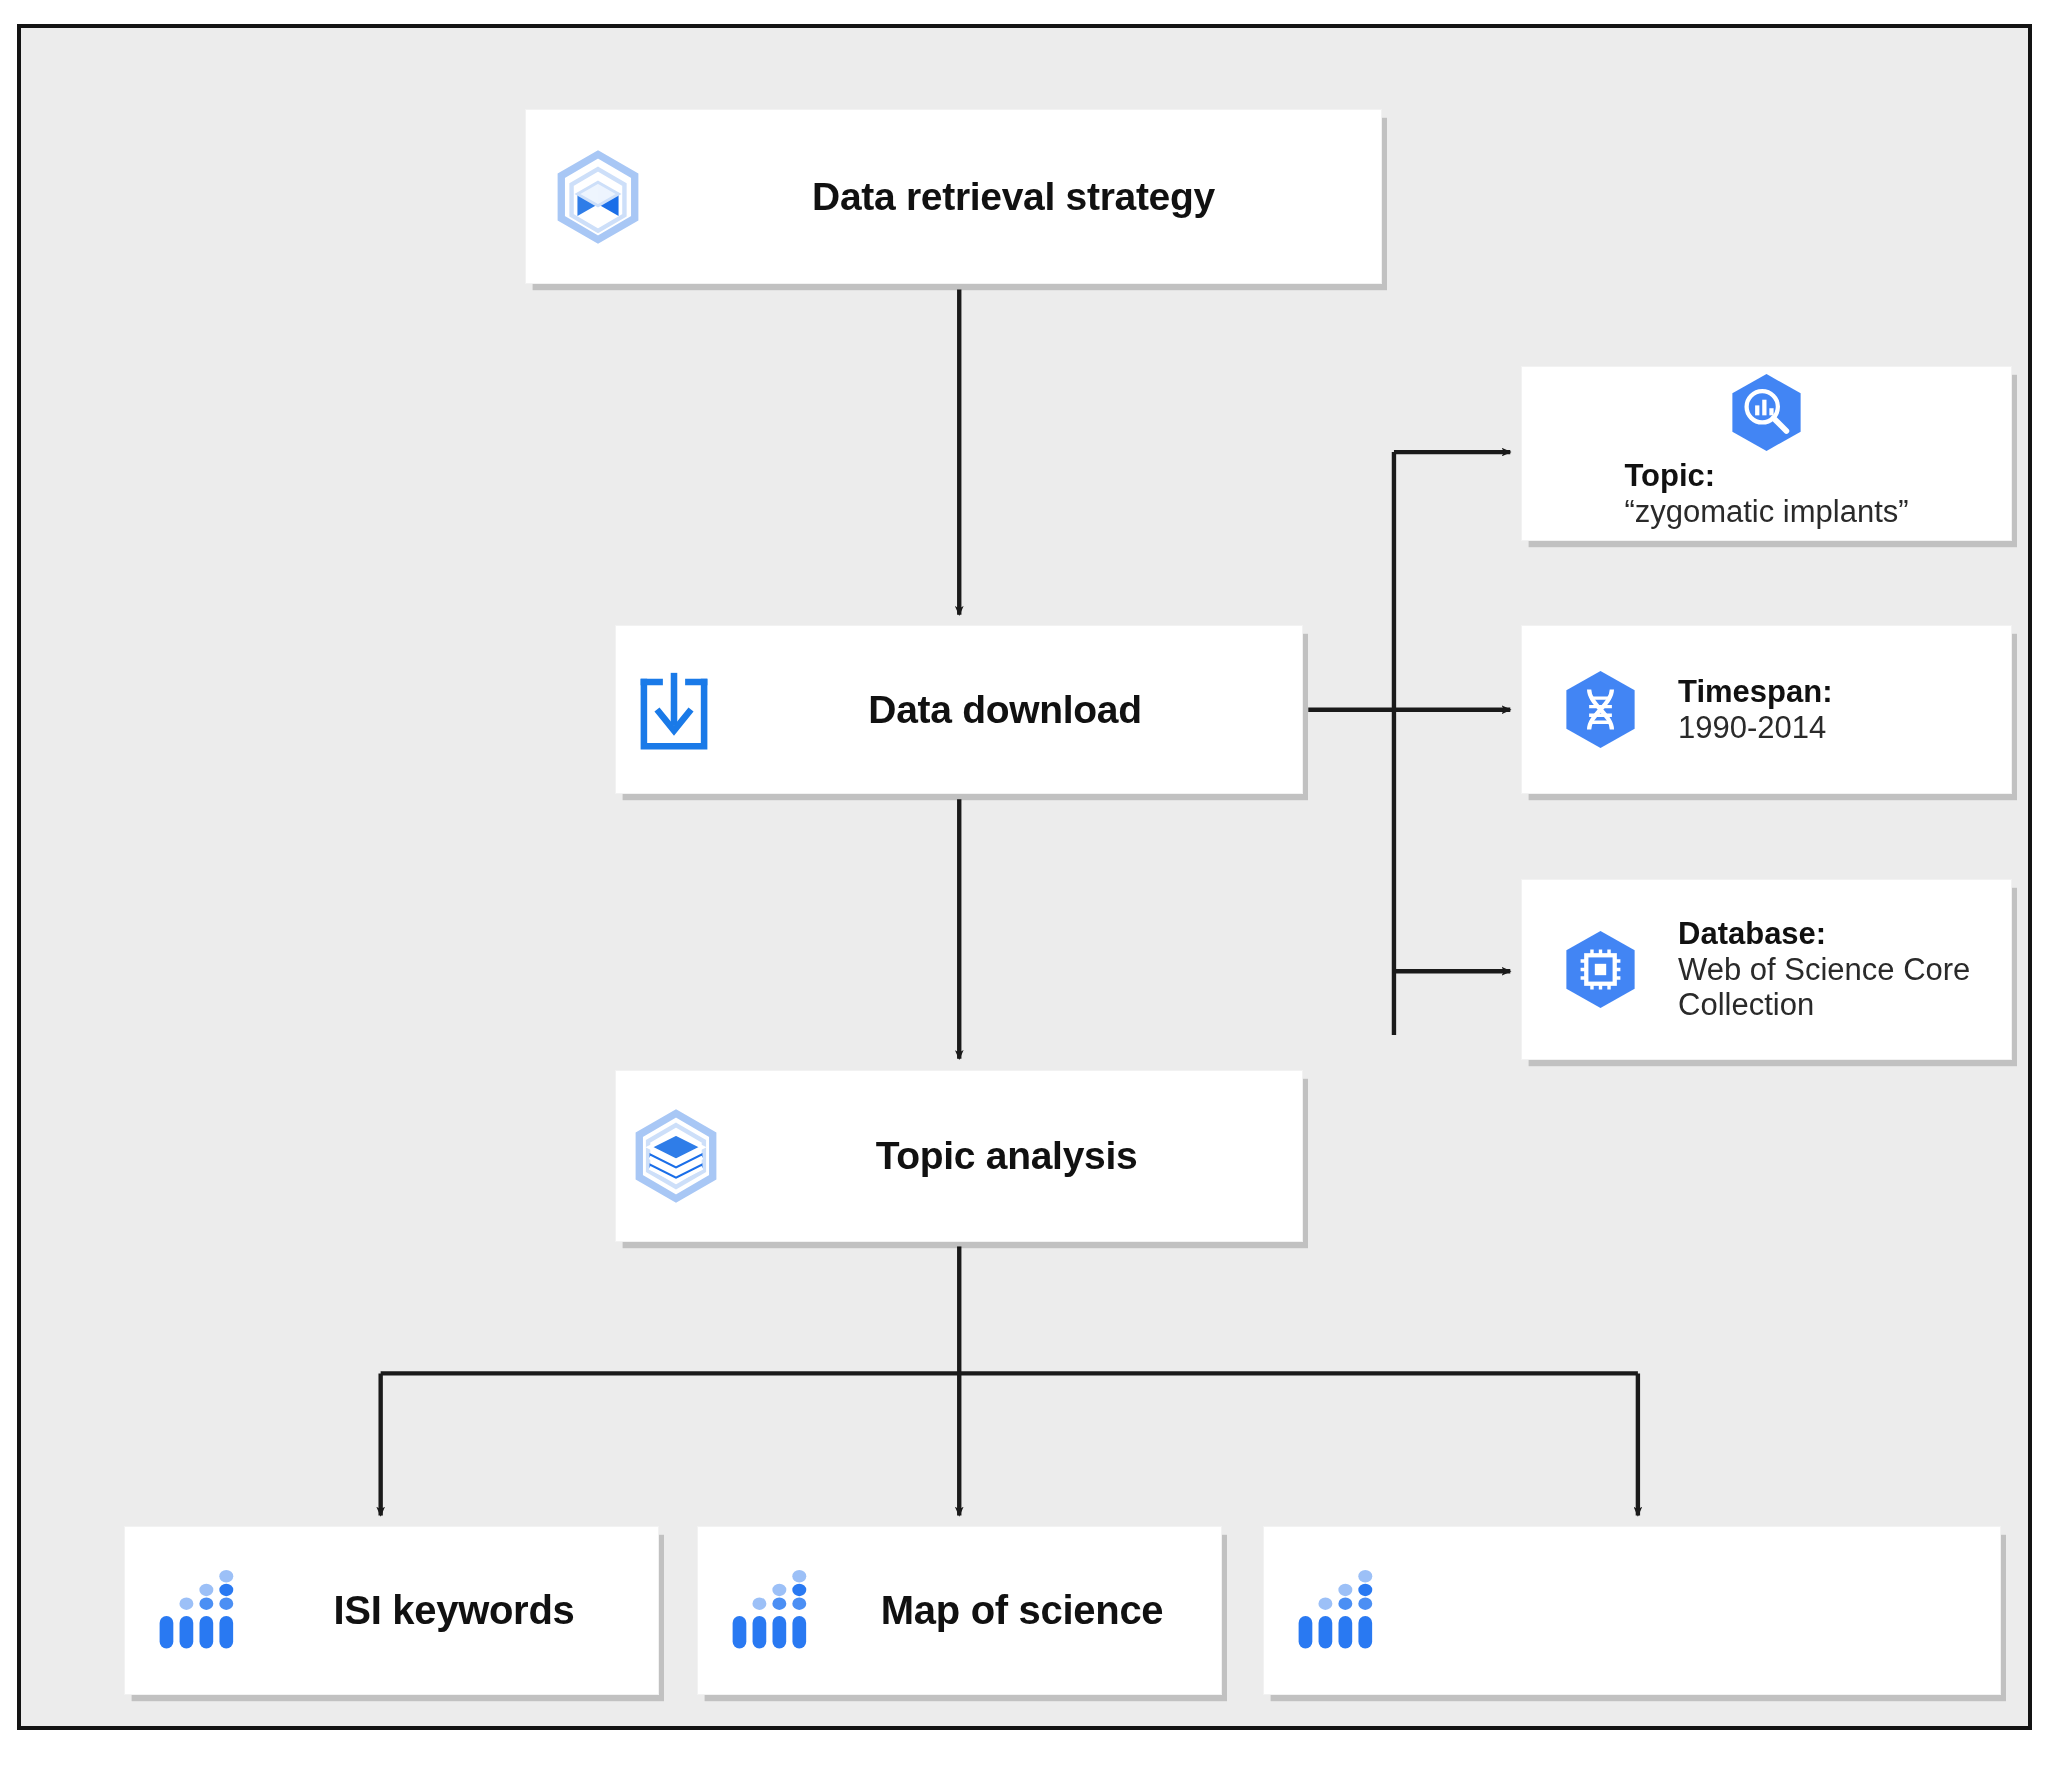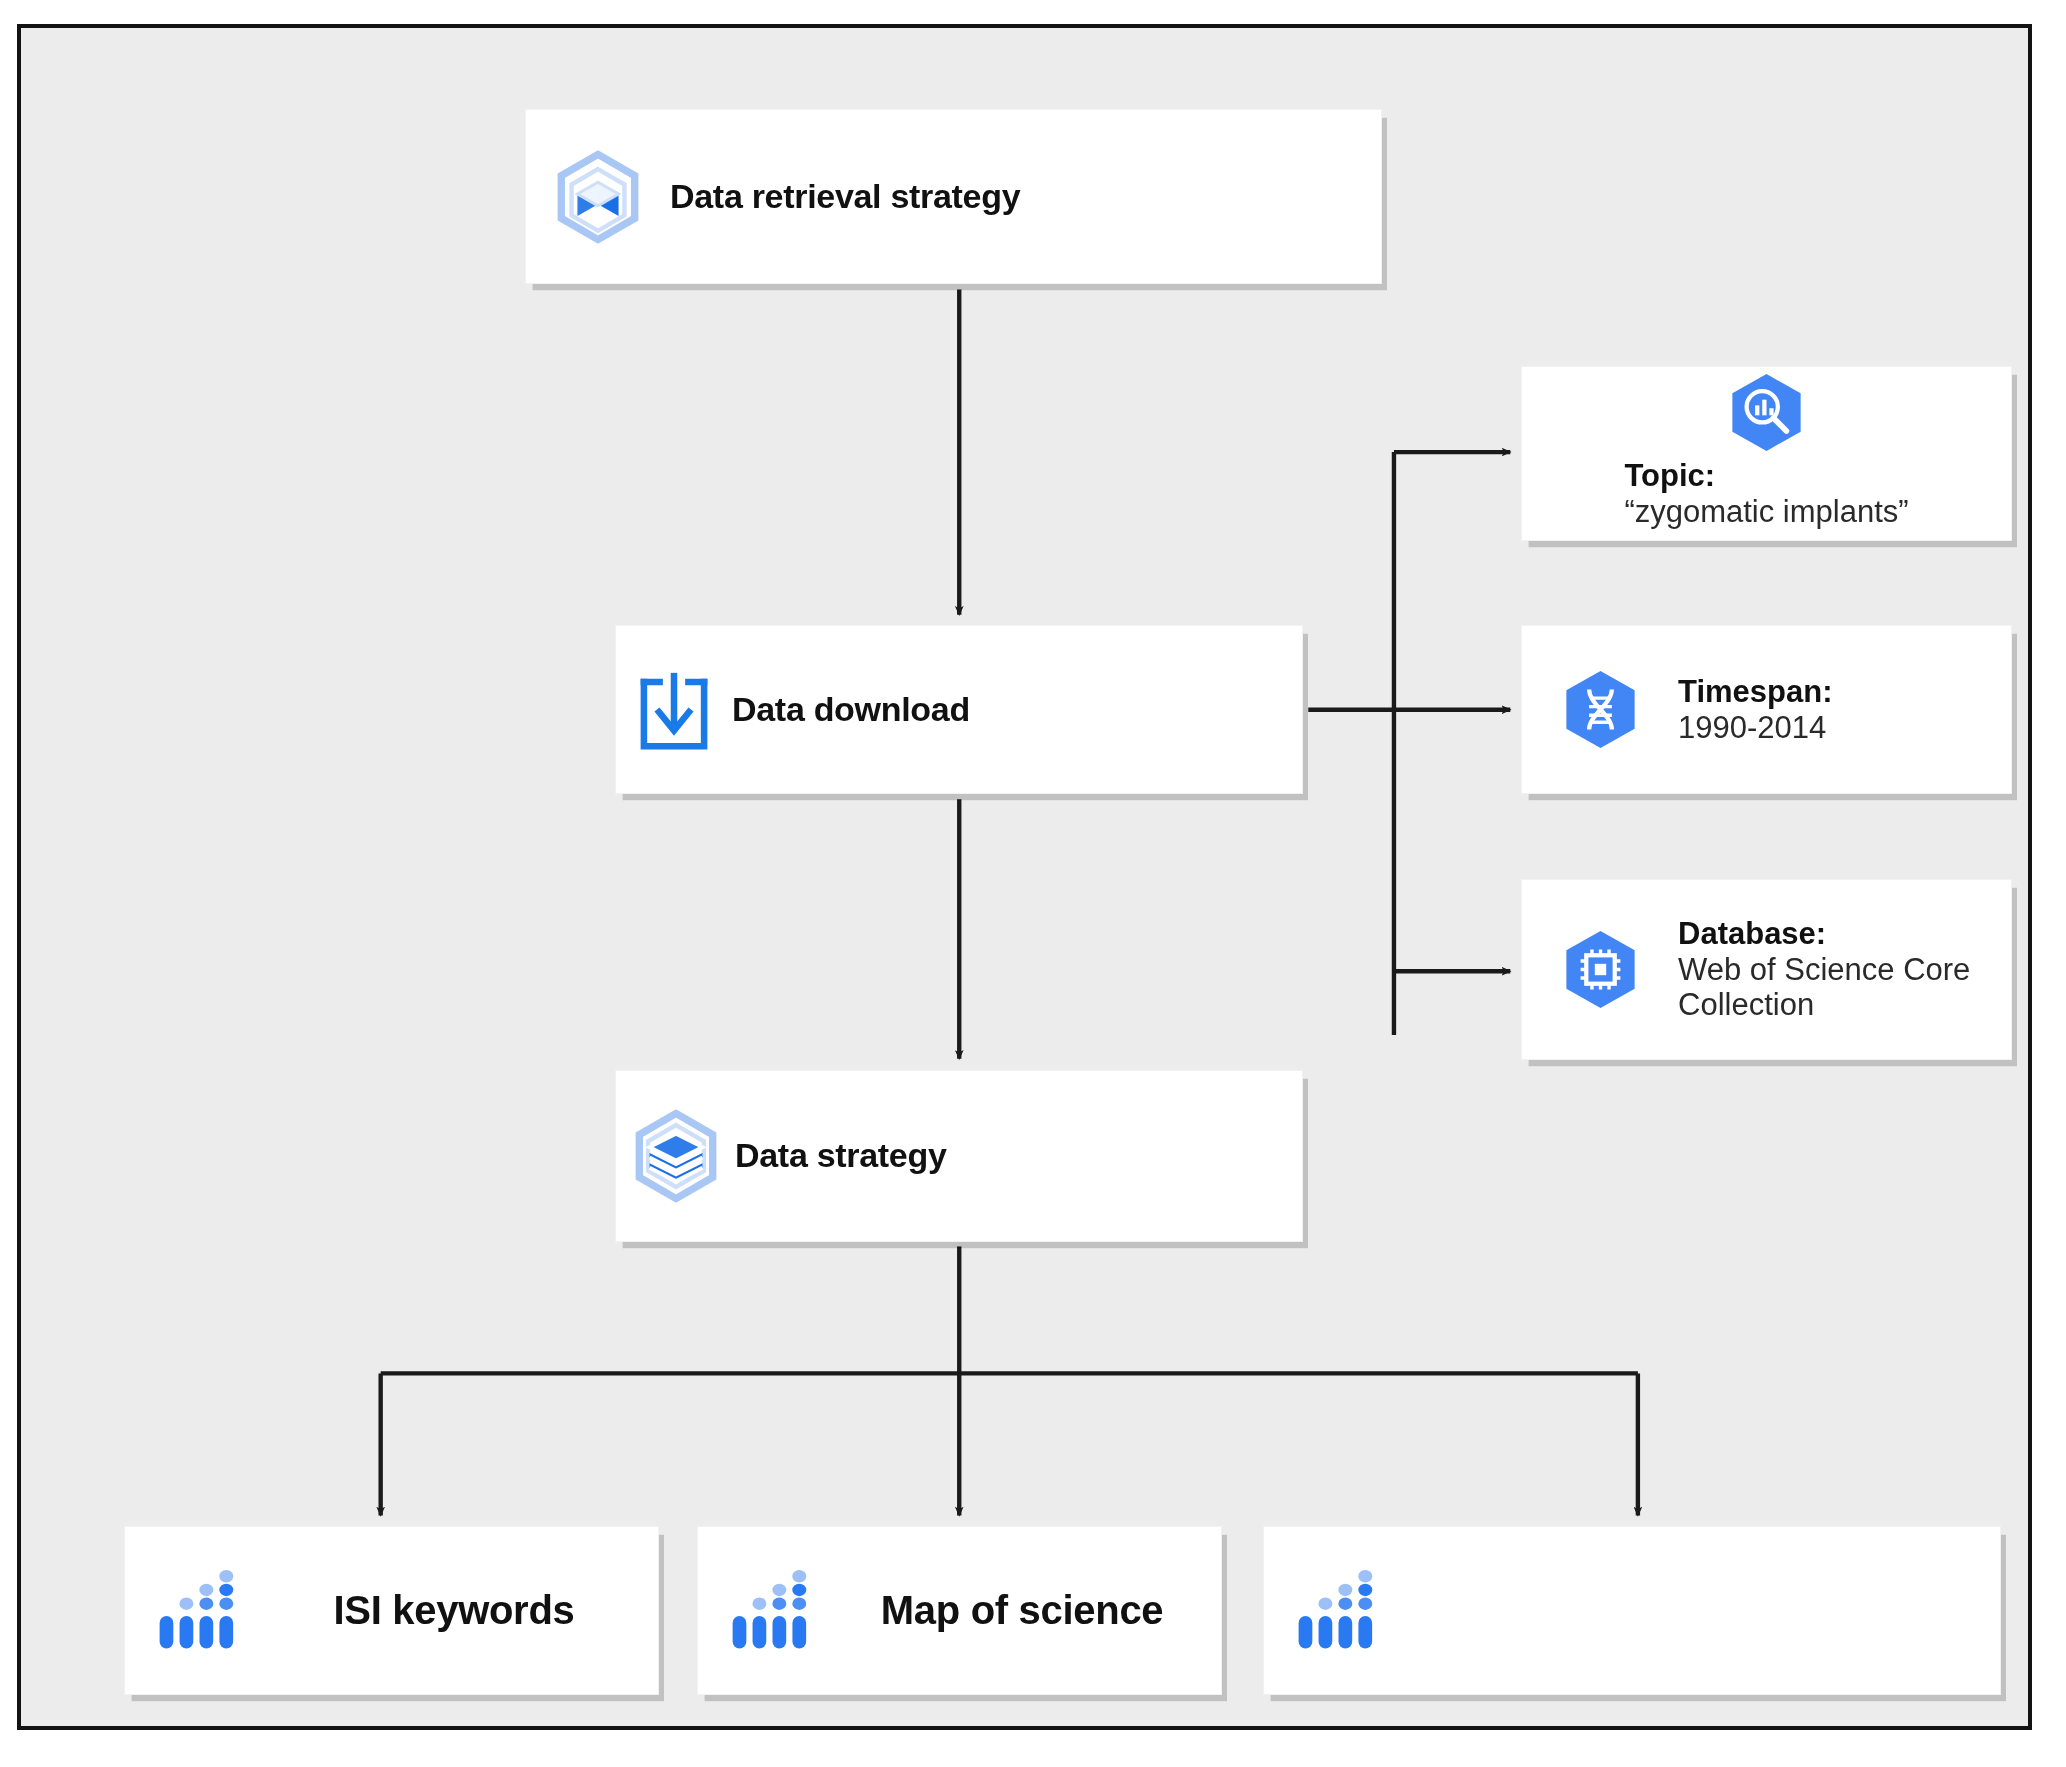--- a/index.html
+++ b/index.html
@@ -43,22 +43,22 @@
     justify-content: center;
   }
   .node .label {
     flex: 1 1 auto;
     color: #111111;
     line-height: 1.16;
   }
   
   .stage .label {
     font-weight: bold;
-    font-size: 34px;
-    text-align: left;
+    font-size: 39px;
+    text-align: center;
     letter-spacing: -0.3px;
     padding-right: 24px;
   }
   
   .param .label {
     font-size: 31px;
     text-align: left;
   }
   .param .label .hd {
     font-weight: bold;
@@ -173,21 +173,21 @@
           <polygon points="32,3 57,17.5 57,46.5 32,61 7,46.5 7,17.5" fill="none" stroke="#a8c7f5" stroke-width="5"></polygon>
           <polygon points="32,11 51,22 51,42 32,53 13,42 13,22" fill="none" stroke="#cddff9" stroke-width="3"></polygon>
           <path d="M32,17 L50,26 L32,35 L14,26 Z" fill="#2f7de8"></path>
           <path d="M32,17 L50,26 L32,35 L14,26 Z" fill="none" stroke="#ffffff" stroke-width="2.5"></path>
           <path d="M14,33 L32,42 L50,33 L50,30 L32,39 L14,30 Z" fill="#1a6ee8"></path>
           <path d="M14,33 L32,42 L50,33" fill="none" stroke="#ffffff" stroke-width="2.5"></path>
           <path d="M14,40 L32,49 L50,40 L50,37 L32,46 L14,37 Z" fill="#1a6ee8"></path>
           <path d="M14,40 L32,49 L50,40" fill="none" stroke="#ffffff" stroke-width="2.5"></path>
         </svg>
       </div>
-      <div class="label">Data strategy</div>
+      <div class="label">Topic analysis</div>
     </div>
 
     <div class="node param" id="n-topic">
       <div class="ico">
         <svg width="91" height="91" viewBox="0 0 64 64" xmlns="http://www.w3.org/2000/svg">
           <polygon points="32,5 56,18.5 56,45.5 32,59 8,45.5 8,18.5" fill="#4285f4"></polygon>
           <circle cx="29" cy="28" r="11" fill="none" stroke="#ffffff" stroke-width="3"></circle>
           <path d="M37,36 L46,45" stroke="#ffffff" stroke-width="4" stroke-linecap="round"></path>
           <rect x="24" y="27" width="3" height="7" fill="#ffffff"></rect>
           <rect x="29" y="23" width="3" height="11" fill="#ffffff"></rect>

